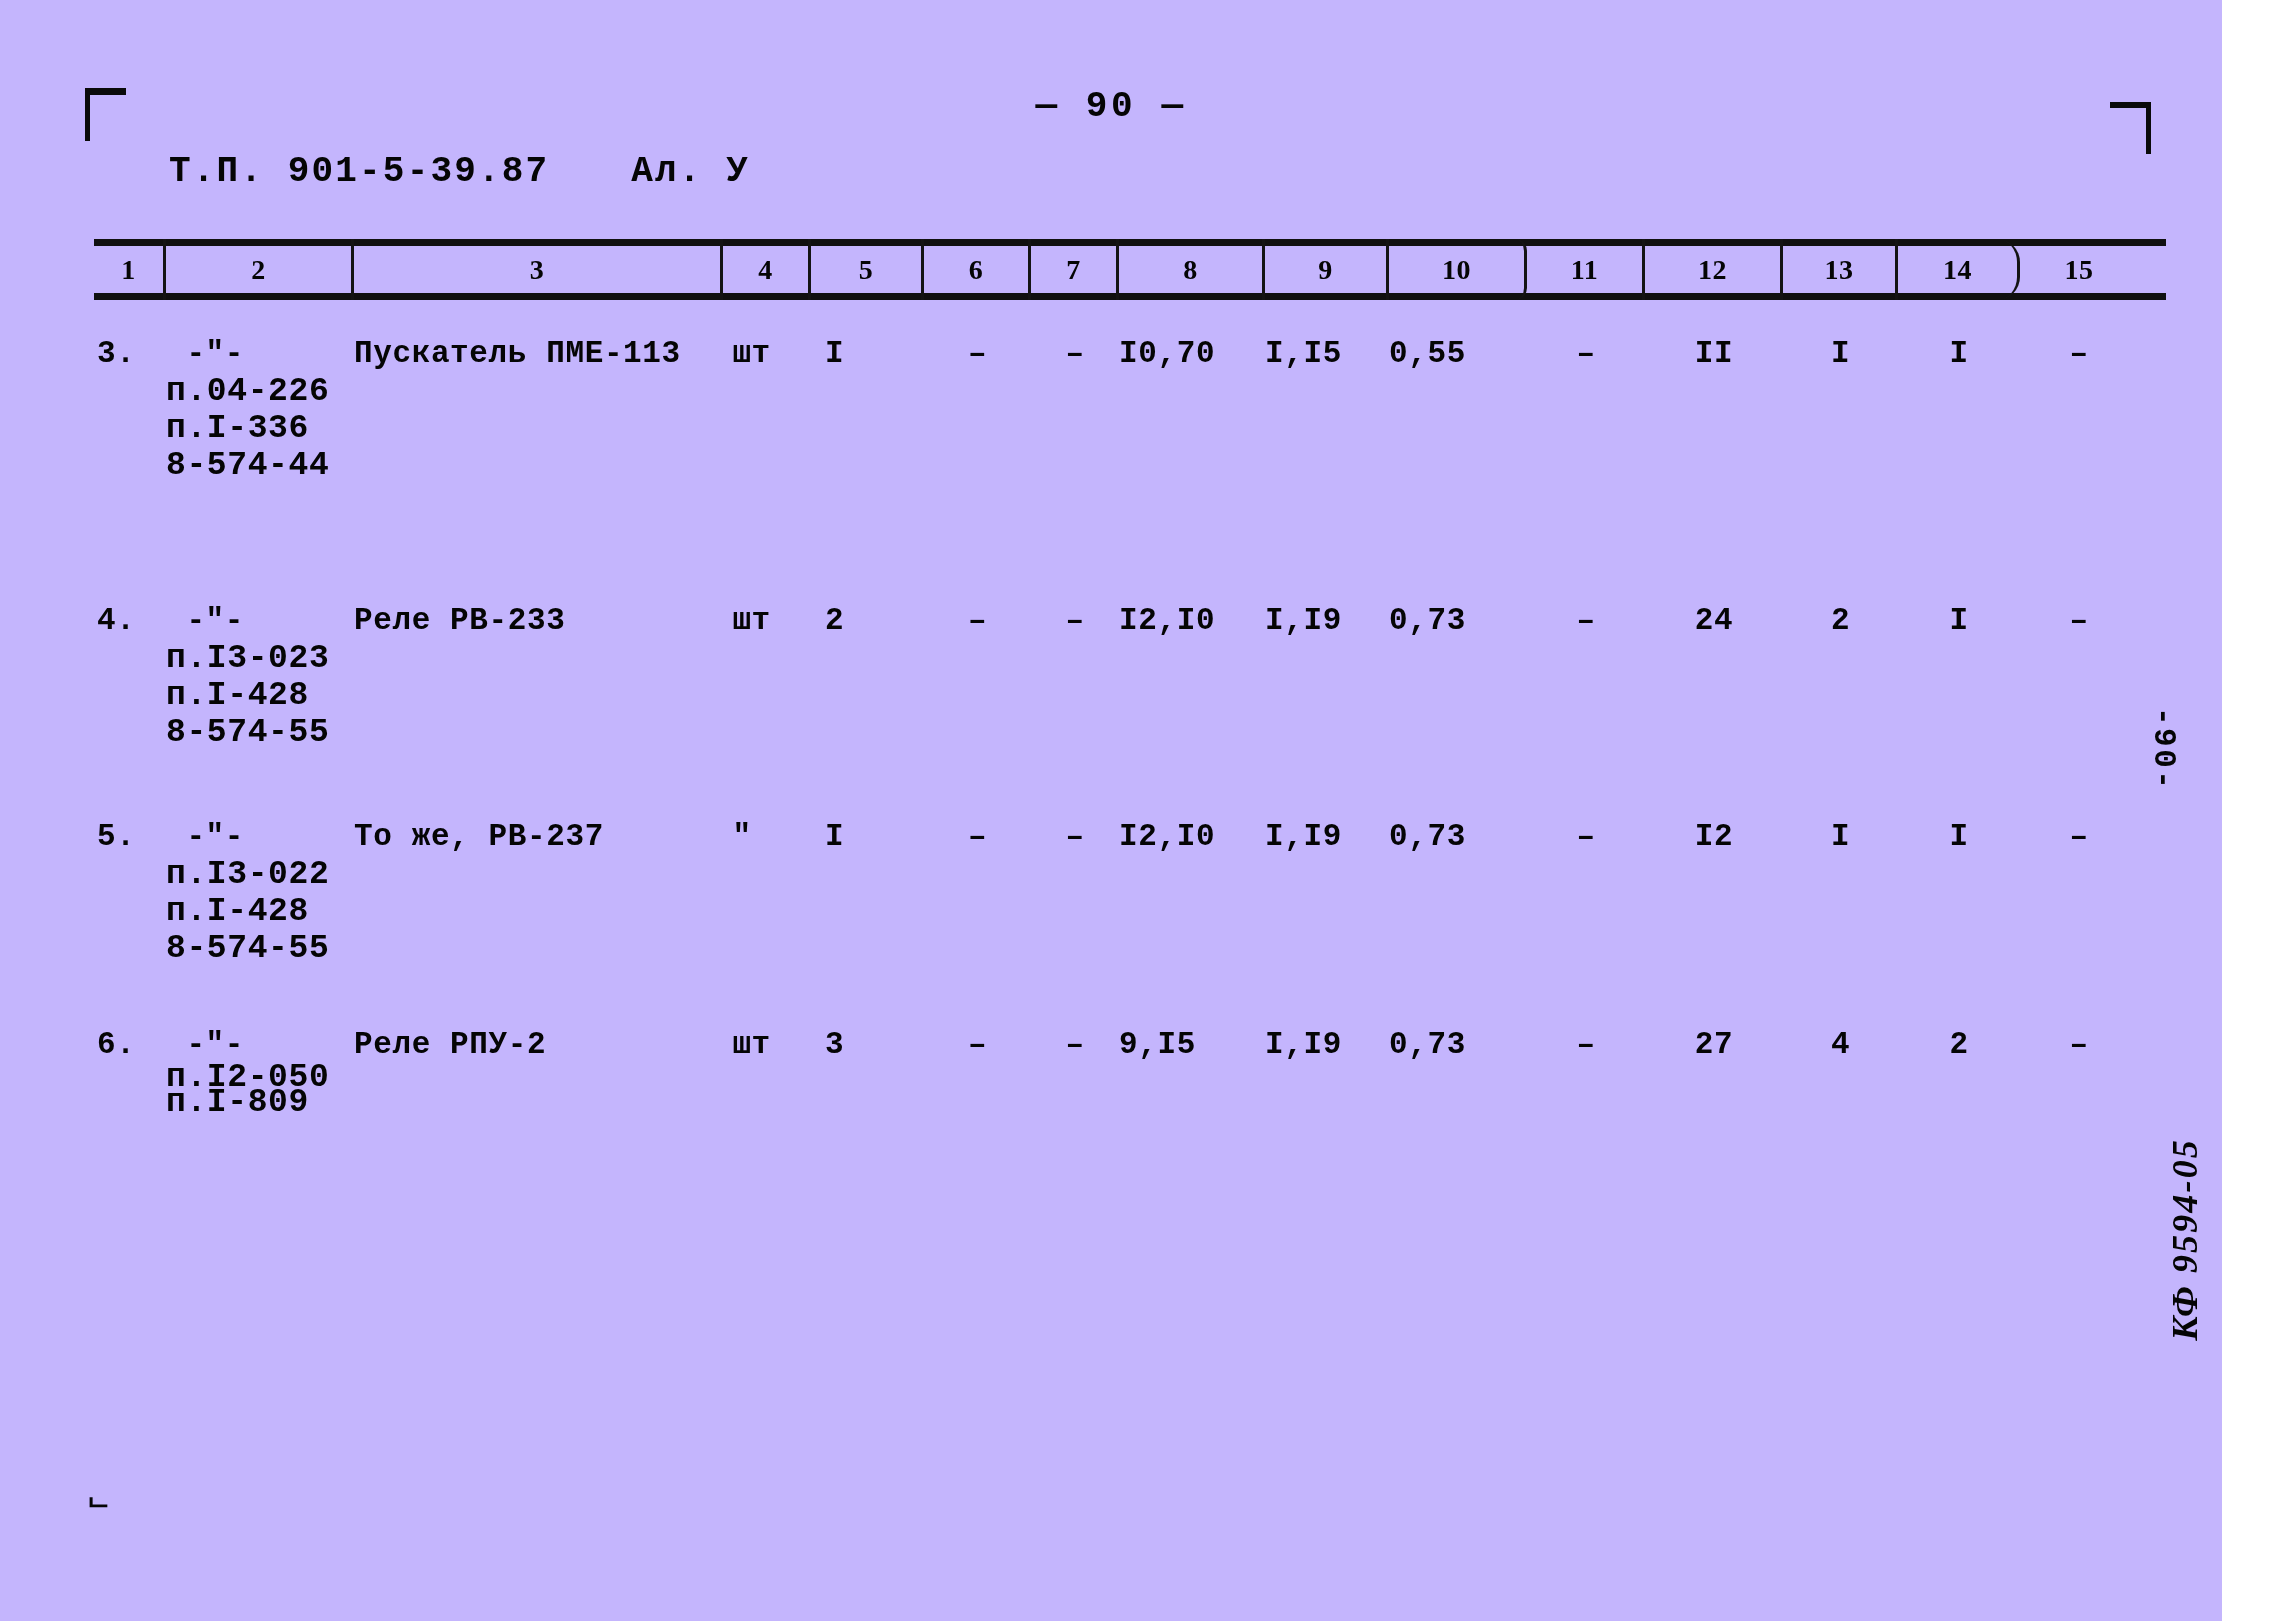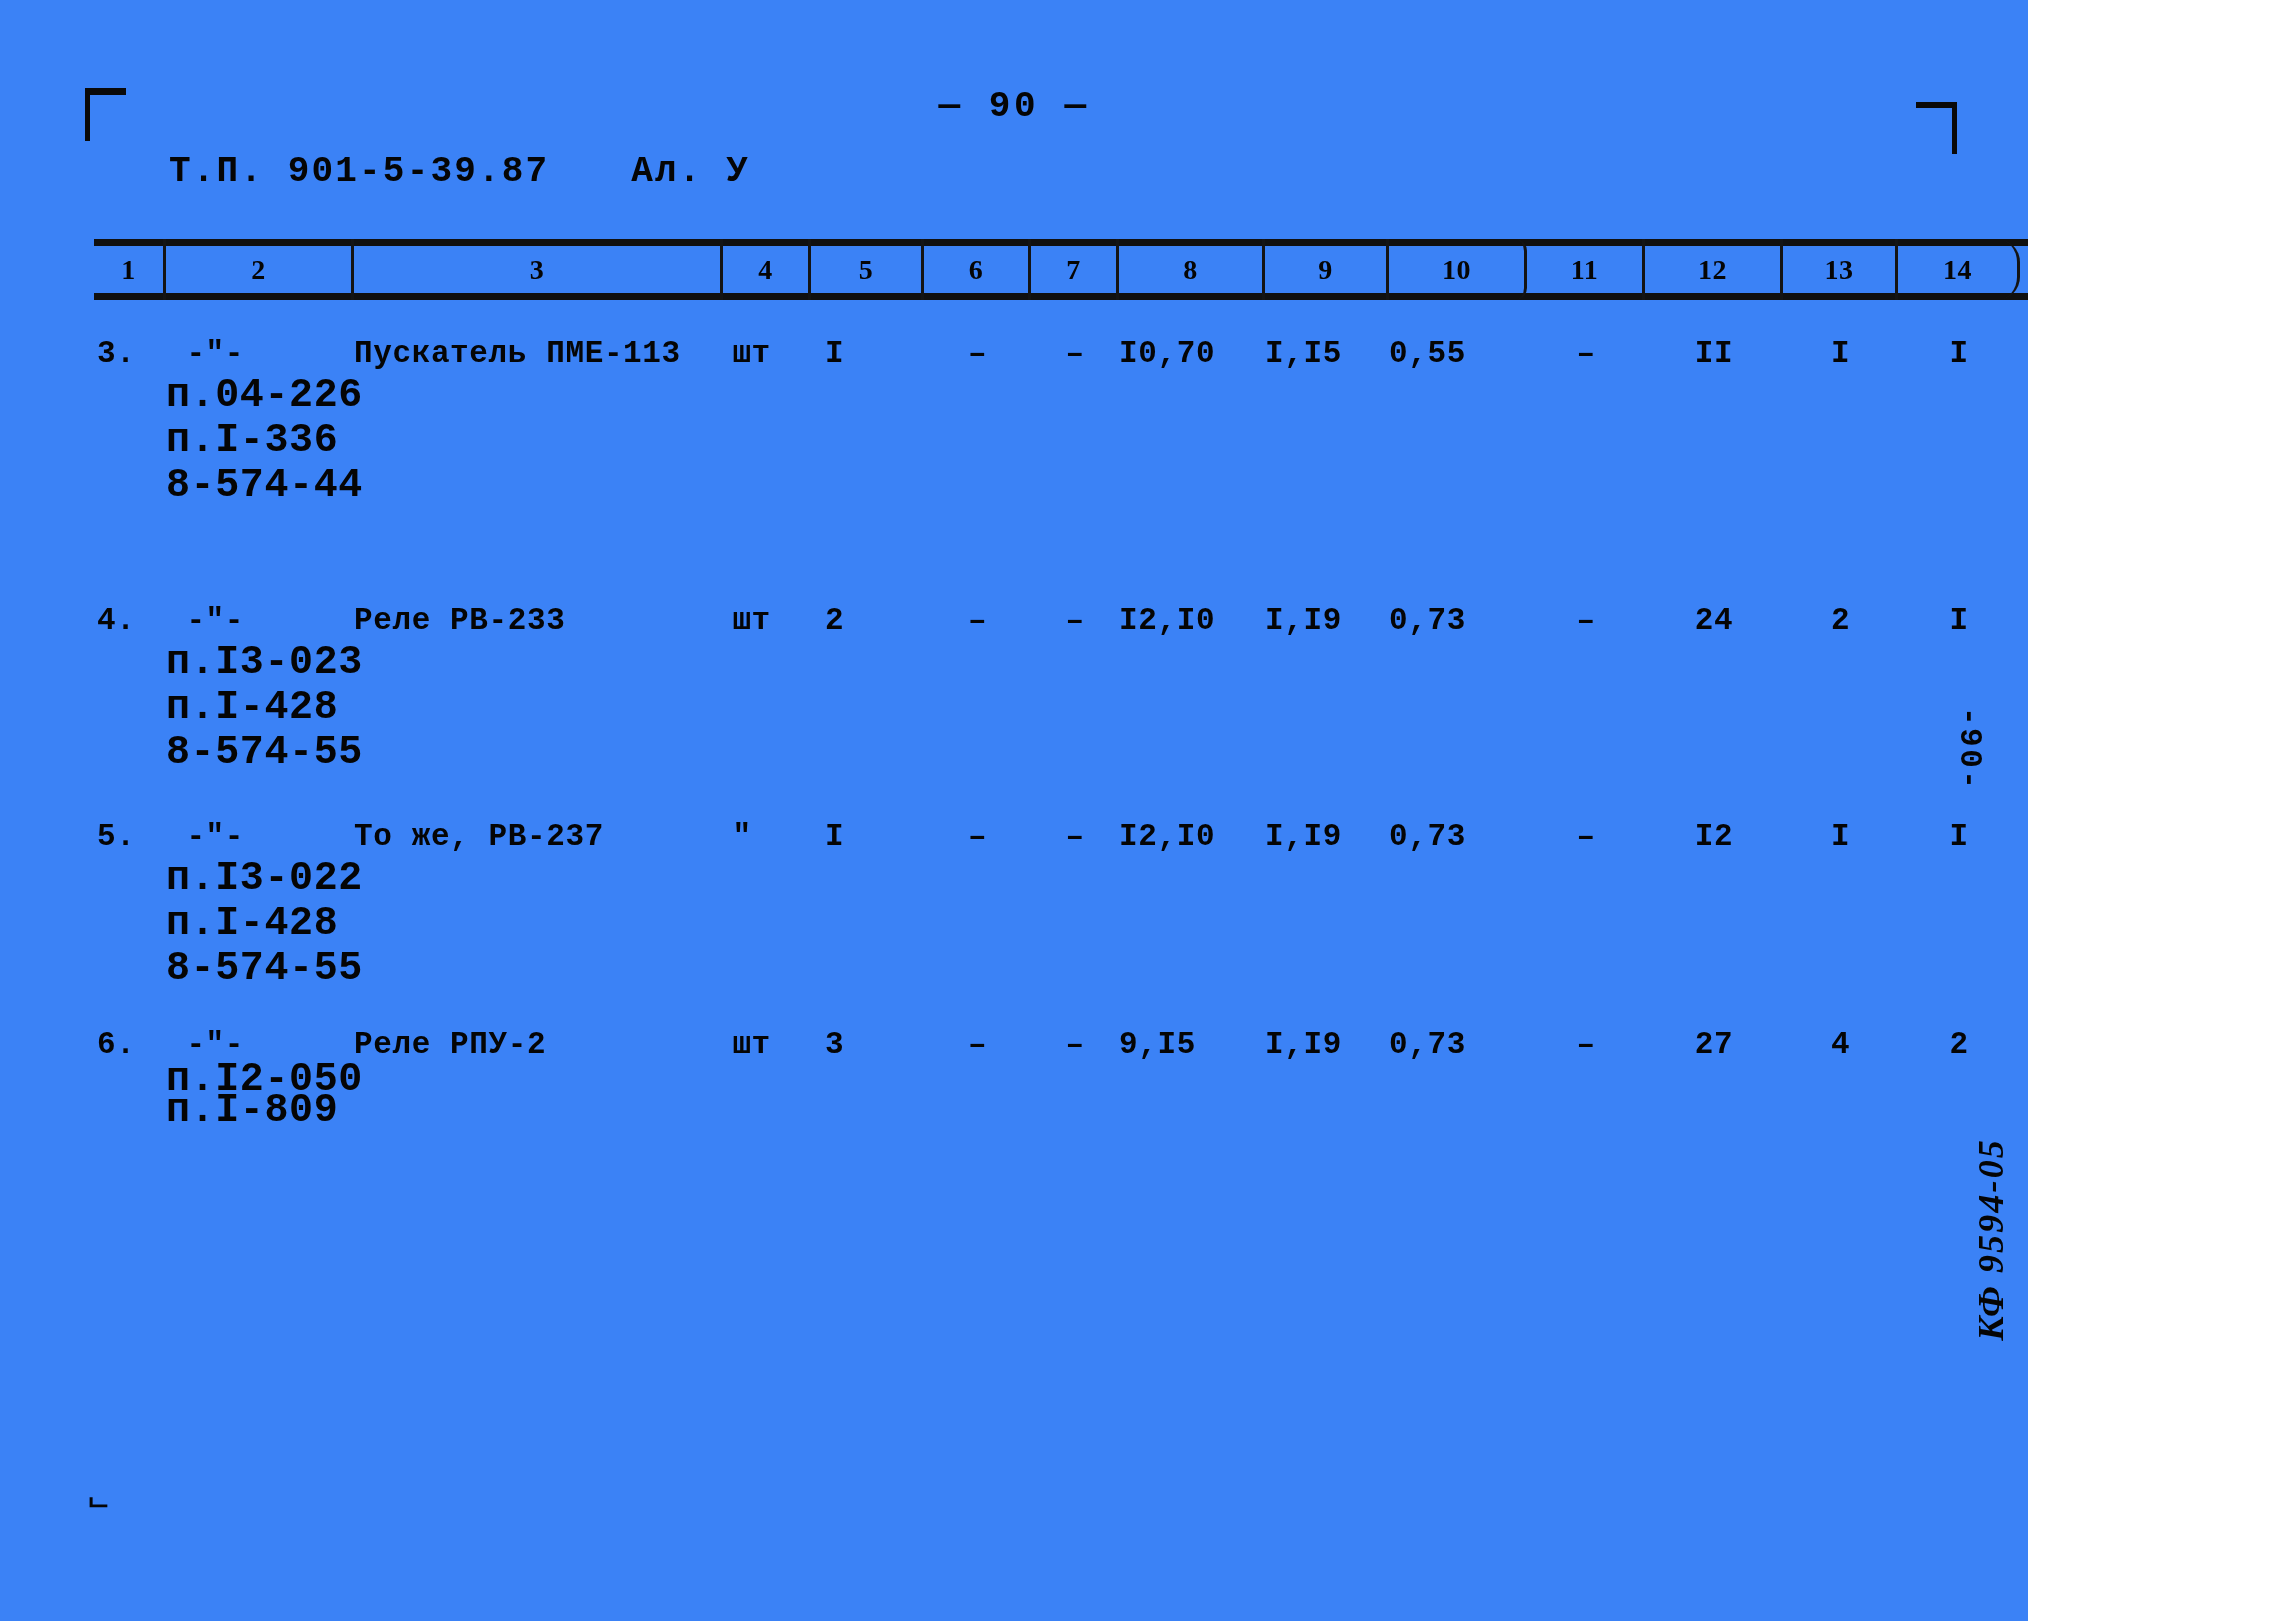--- a/index.html
+++ b/index.html
@@ -6,23 +6,23 @@
     margin: 0;
     padding: 0;
     background: #ffffff;
   }
   body {
     font-family: "Liberation Mono", "DejaVu Sans Mono", monospace;
     color: #000000;
   }
   #page {
     position: relative;
-    width: 2028px;
+    width: 2222px;
     height: 1622px;
-    background: #3b82f6;
+    background: #c4b5fd;
     overflow: hidden;
   }
 
   
   .ink {
     color: #050505;
     font-weight: 700;
     letter-spacing: 0.02em;
     -webkit-font-smoothing: none;
   }
@@ -137,21 +137,21 @@
   .c-9         { width: 124px; text-align: left; }
   .c-10        { width: 138px; text-align: left; }
   .c-11        { width: 118px; text-align: center; }
   .c-12        { width: 138px; text-align: center; }
   .c-13        { width: 115px; text-align: center; }
   .c-14        { width: 122px; text-align: center; }
   .c-15        { width: 118px; text-align: center; }
 
   .reflines {
     margin-top: 4.7px;
-    font-size: 40px;
+    font-size: 33px;
     line-height: 1.12;
     font-weight: 700;
   }
   .reflines div { white-space: nowrap; }
   .ref-tight div { line-height: 0.76; }
 
   
   .side-pagenum {
     position: absolute;
     right: 41px;

